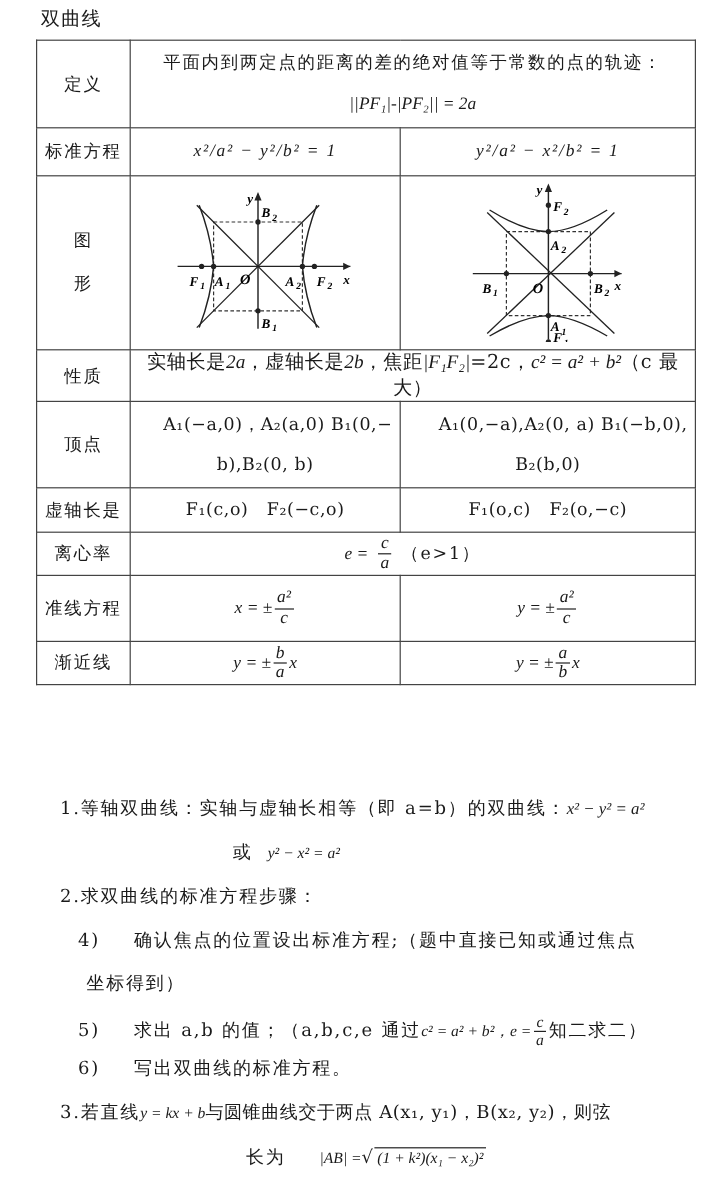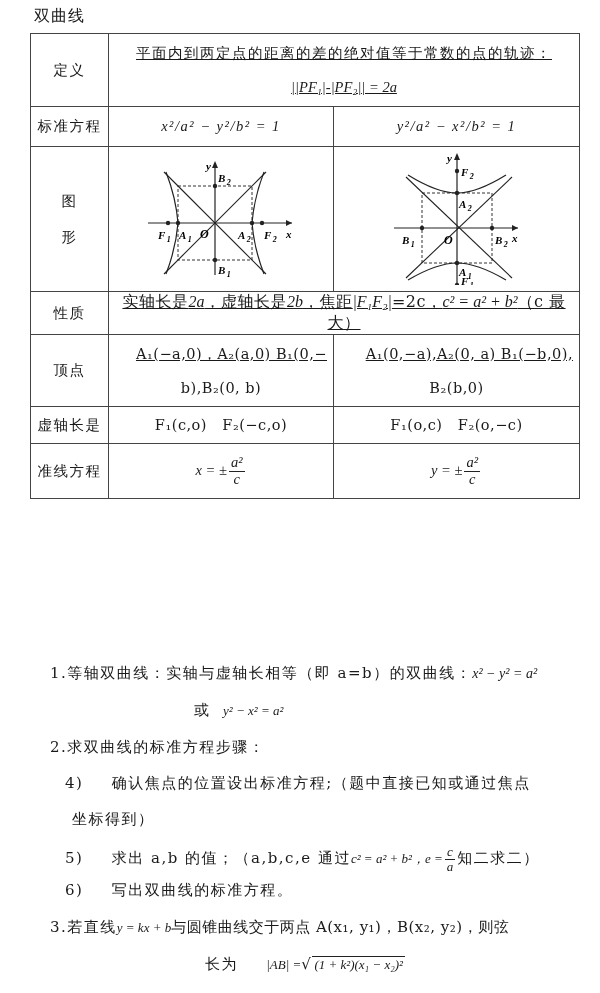--- a/index.html
+++ b/index.html
@@ -2,21 +2,21 @@
 <html><head>
 <meta charset="utf-8">
 <style>
   html, body { margin:0; padding:0; background:#ffffff; }
   body { width:600px; height:993px; position:relative; overflow:hidden;
          font-family:"DejaVu Serif","Liberation Serif",serif; color:#1a1a1a; }
   .title { position:absolute; left:34px; top:6px; font-size:16px; letter-spacing:1px; }
   table.main { position:absolute; left:30px; top:33px; width:549px; border-collapse:collapse; table-layout:fixed; }
   table.main td { border:1.5px solid #444; font-size:14.5px; text-align:center; vertical-align:middle; padding:0 6px; letter-spacing:1.5px; }
   td.lbl { width:66px; font-size:15px; letter-spacing:2px; }
-  .left { text-align:right;text-decoration:underline; }
+  .left { text-align:right; }
   .m { font-family:"Liberation Serif","DejaVu Serif",serif; font-style:italic; letter-spacing:0; }
   .frac { display:inline-flex; flex-direction:column; vertical-align:middle; align-items:center; line-height:1.05; margin:0 2px; }
   .frac .num { border-bottom:1px solid #222; padding:0 2px; }
   .frac .den { padding:0 2px; }
   .notes { position:absolute; left:0; top:0; width:600px; }
   .n { position:absolute; font-size:15px; letter-spacing:1.5px; white-space:nowrap; }
   .sqrt { display:inline-block; border-top:1.2px solid #222; padding:0 2px; }
   svg text { font-family:"Liberation Serif","DejaVu Serif",serif; font-style:italic; font-weight:bold; }
 </style>
 </head>
@@ -122,33 +122,59 @@
     <td style="line-height:34px; letter-spacing:0.5px">
       <div class="left">A₁(0,−a),A₂(0, a) B₁(−b,0),</div>
       <div>B₂(b,0)</div>
     </td>
   </tr>
   <tr style="height:37px">
     <td class="lbl">虚轴长是</td>
     <td style="white-space:pre; letter-spacing:0.5px">F₁(c,o)   F₂(−c,o)</td>
     <td style="white-space:pre; letter-spacing:0.5px">F₁(o,c)   F₂(o,−c)</td>
   </tr>
+  <tr style="height:36px">
+    <td class="lbl">离心率</td>
+    <td colspan="2">
+      <span class="m">e =</span>
+      <span class="frac m">
+            <span class="num">c</span>
+            <span class="den">a</span>
+          </span>
+      <span>（e&gt;1）</span>
+    </td>
+  </tr>
   <tr style="height:55px">
     <td class="lbl">准线方程</td>
     <td>
       <span class="m">x = ±</span><span class="frac m">
             <span class="num">a²</span>
             <span class="den">c</span>
           </span>
     </td>
     <td>
       <span class="m">y = ±</span><span class="frac m">
             <span class="num">a²</span>
             <span class="den">c</span>
           </span>
+    </td>
+  </tr>
+  <tr style="height:36px">
+    <td class="lbl">渐近线</td>
+    <td>
+      <span class="m">y = ±</span><span class="frac m">
+            <span class="num">b</span>
+            <span class="den">a</span>
+          </span><span class="m">x</span>
+    </td>
+    <td>
+      <span class="m">y = ±</span><span class="frac m">
+            <span class="num">a</span>
+            <span class="den">b</span>
+          </span><span class="m">x</span>
     </td>
   </tr>
 </tbody>
   </table>
 
 <div class="notes">
   <div class="n" style="left:50px; top:664px">
     <span>1.等轴双曲线：实轴与虚轴长相等（即 a=b）的双曲线：</span><span class="m" style="font-size:14px">x² − y² = a²</span>
   </div>
   <div class="n" style="left:194px; top:701px">

